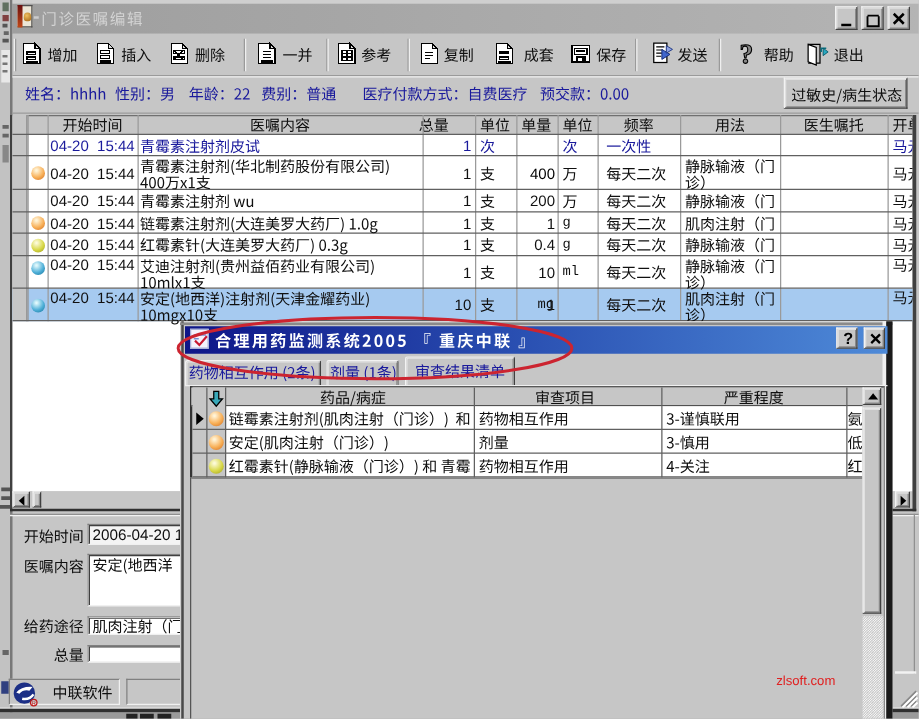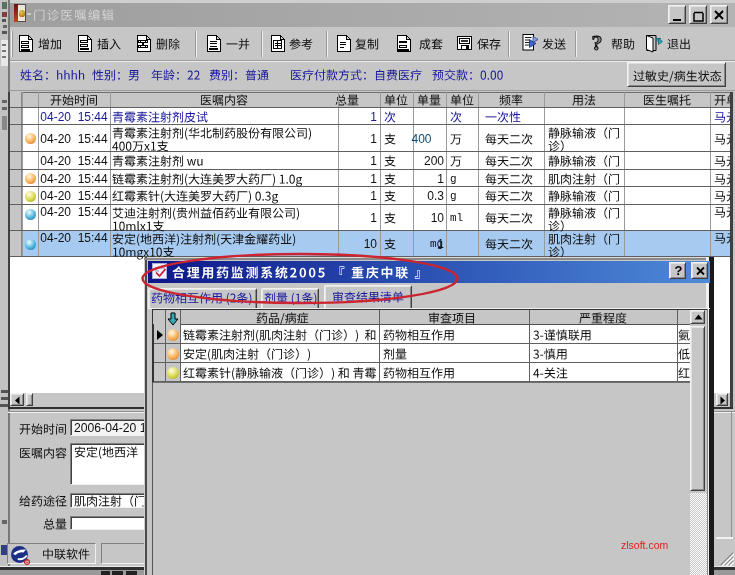--- a/index.html
+++ b/index.html
@@ -791,24 +791,24 @@
 <svg style="position:absolute;left:384px;top:210px;overflow:visible" width="13" height="16">
     <g fill="#101010" transform="translate(0,12.56) scale(0.012,-0.012)">
       <use href="#g97" x="0"></use>
     </g>
   </svg>
 <svg style="position:absolute;left:384px;top:236px;overflow:visible" width="13" height="16">
     <g fill="#101010" transform="translate(0,12.56) scale(0.012,-0.012)">
       <use href="#g97" x="0"></use>
     </g>
   </svg>
-<div style="position:absolute;left:399px;top:130.5px;width:45px;height:16px;font:12px 'Liberation Sans', sans-serif;color:#0c4a6e;text-align:center;line-height:16px;white-space:pre;">400</div>
+<div style="position:absolute;left:399px;top:130.5px;width:45px;height:16px;font:12px 'Liberation Sans', sans-serif;color:#000000;text-align:right;line-height:16px;white-space:pre;">400</div>
 <div style="position:absolute;left:399px;top:153px;width:45px;height:16px;font:12px 'Liberation Sans', sans-serif;color:#101010;text-align:right;line-height:16px;white-space:pre;">200</div>
 <div style="position:absolute;left:399px;top:170.5px;width:45px;height:16px;font:12px 'Liberation Sans', sans-serif;color:#101010;text-align:right;line-height:16px;white-space:pre;">1</div>
-<div style="position:absolute;left:399px;top:188px;width:45px;height:16px;font:12px 'Liberation Sans', sans-serif;color:#101010;text-align:right;line-height:16px;white-space:pre;">0.3</div>
+<div style="position:absolute;left:399px;top:188px;width:45px;height:16px;font:12px 'Liberation Sans', sans-serif;color:#101010;text-align:right;line-height:16px;white-space:pre;">0.4</div>
 <div style="position:absolute;left:399px;top:210px;width:45px;height:16px;font:12px 'Liberation Sans', sans-serif;color:#101010;text-align:right;line-height:16px;white-space:pre;">10</div>
 <div style="position:absolute;left:399px;top:236px;width:45px;height:16px;font:12px 'Liberation Sans', sans-serif;color:#101010;text-align:right;line-height:16px;white-space:pre;">1</div>
 <svg style="position:absolute;left:450px;top:108.5px;overflow:visible" width="13" height="16">
     <g fill="#1a1a9c" transform="translate(0,12.56) scale(0.012,-0.012)">
       <use href="#g133" x="0"></use>
     </g>
   </svg>
 <svg style="position:absolute;left:450px;top:130.5px;overflow:visible" width="13" height="16">
     <g fill="#101010" transform="translate(0,12.56) scale(0.012,-0.012)">
       <use href="#g94" x="0"></use>

